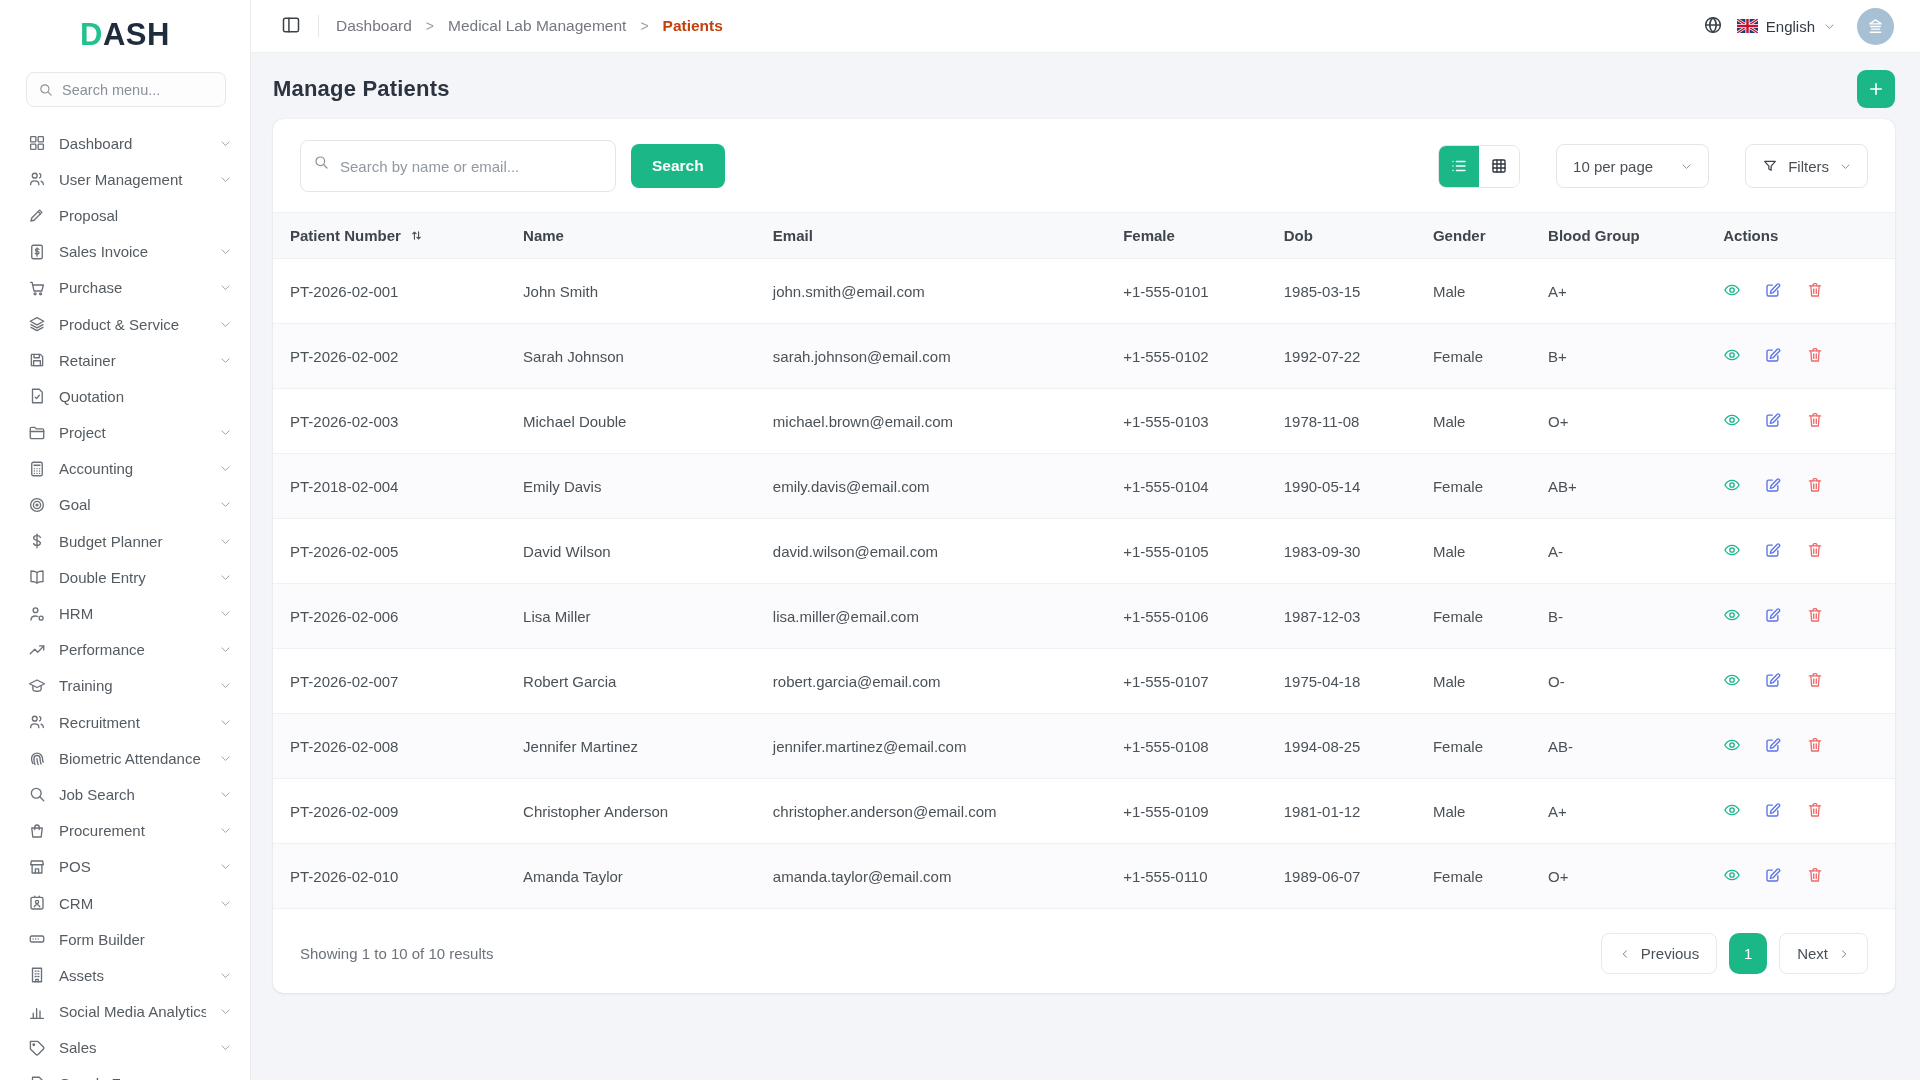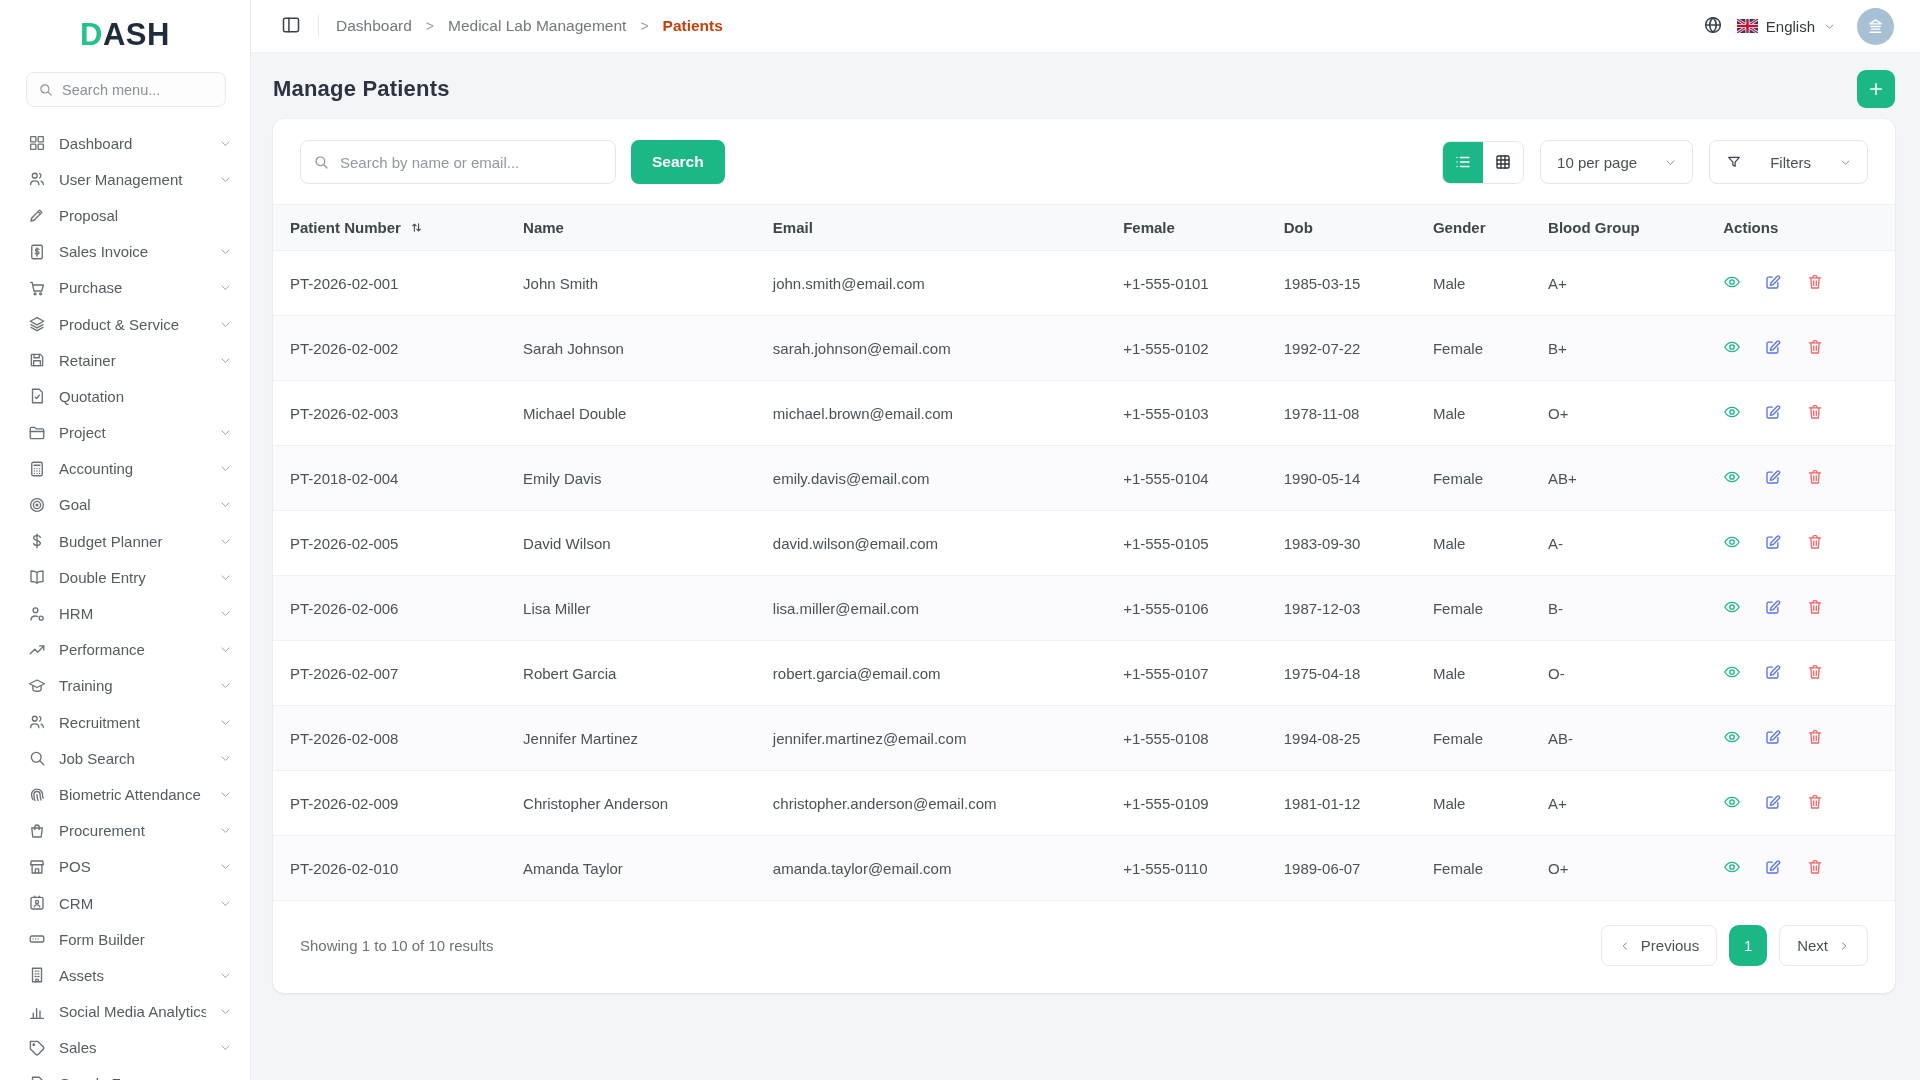--- a/index.html
+++ b/index.html
@@ -46,32 +46,32 @@
   .page-head { height:66px; display:flex; align-items:center; justify-content:space-between; padding-top:6px; }
   .page-title { font-size:22px; font-weight:800; color:#2b3440; letter-spacing:.2px; }
   .add-btn { width:38px; height:38px; border:none; border-radius:9px; background:var(--accent,#1bb787); color:#fff; cursor:pointer; display:flex; align-items:center; justify-content:center; }
   .add-btn svg { width:18px; height:18px; stroke-width:2.2; }
 
   .card { background:#fff; border-radius:10px; box-shadow:0 1px 3px rgba(20,20,43,.07), 0 0 1px rgba(20,20,43,.12); height:874px; display:flex; flex-direction:column; }
   .card-toolbar { display:flex; align-items:center; justify-content:space-between; padding:21px 27px 20px; }
   .tb-left { display:flex; align-items:center; gap:15px; }
   .search-wrap { position:relative; }
   .search-wrap svg { position:absolute; left:13px; top:14px; width:16px; height:16px; color:#8a9099; }
-  .search-wrap input { width:316px; height:44px; border:1px solid #e3e6e9; border-radius:8px; padding:0 12px 0 39px; font-size:15px; color:#c2410c; outline:none; font-family:inherit; }
+  .search-wrap input { width:316px; height:52px; border:1px solid #e3e6e9; border-radius:8px; padding:0 12px 0 39px; font-size:15px; color:#c2410c; outline:none; font-family:inherit; }
   .search-wrap input::placeholder { color:#9198a0; }
   .search-btn { height:44px; padding:0 21px; border:none; border-radius:8px; background:var(--accent,#1bb787); color:#fff; font-size:15.5px; font-weight:700; cursor:pointer; font-family:inherit; }
   .tb-right2 { display:flex; align-items:center; gap:16px; }
   .view-toggle { display:flex; border:1px solid #e3e6e9; border-radius:8px; overflow:hidden; height:43px; }
   .vt-btn { width:40px; border:none; background:#fff; color:#2e353c; display:flex; align-items:center; justify-content:center; cursor:pointer; }
   .vt-btn.active { background:var(--accent,#1bb787); color:#fff; }
   .vt-btn svg { width:18px; height:18px; }
-  .select-like { height:44px; border:1px solid #e3e6e9; border-radius:8px; background:#fff; display:flex; align-items:center; padding:0 15px 0 16px; font-size:15px; color:#4a5056; cursor:pointer; font-family:inherit; }
+  .select-like { height:44px; border:1px solid #e3e6e9; border-radius:8px; background:#fff; display:flex; align-items:center; padding:0 15px 0 16px; font-size:15px; color:#4a5056; cursor:pointer; font-family:inherit;margin-left:20px; }
   .per-page { gap:27px; }
   .select-like .chev { width:13px; height:13px; color:#8a9099; }
-  .filters-btn { gap:28px; font-weight:400; }
+  .filters-btn { gap:10px; font-weight:400; }
   .filters-btn .funnel { width:16px; height:16px; color:#3a4148; }
 
   table { width:100%; border-collapse:collapse; table-layout:fixed; font-size:15px; }
   thead th { text-align:left; font-weight:700; color:#3e454c; background:#f8f9fb; border-top:1px solid #eef0f2; border-bottom:1px solid #eef0f2; height:46px; padding:0 10px; }
   thead th:first-child { padding-left:17px; }
   .th-inner { display:flex; align-items:center; gap:8px; }
   .sort-ic { width:15px; height:15px; color:#4a5157; stroke-width:1.6; }
   tbody td { height:65px; padding:0 10px; border-bottom:1px solid #eff1f3; color:#4a5157; overflow:hidden; white-space:nowrap; text-overflow:ellipsis; }
   tbody td:first-child { padding-left:17px; }
   tbody tr:nth-child(even) td { background:#fbfbfd; }
@@ -450,33 +450,33 @@
             <use href="#i-users"></use>
           </svg>
           <span class="mi-label">Recruitment</span>
           <svg class="ic mi-chev">
             <use href="#i-chevron-down"></use>
           </svg>
         </div>
 
         <div class="menu-item">
           <svg class="ic mi">
+            <use href="#i-fingerprint"></use>
+          </svg>
+          <span class="mi-label">Biometric Attendance</span>
+          <svg class="ic mi-chev">
+            <use href="#i-chevron-down"></use>
+          </svg>
+        </div>
+
+        <div class="menu-item">
+          <svg class="ic mi">
             <use href="#i-search"></use>
           </svg>
           <span class="mi-label">Job Search</span>
-          <svg class="ic mi-chev">
-            <use href="#i-chevron-down"></use>
-          </svg>
-        </div>
-
-        <div class="menu-item">
-          <svg class="ic mi">
-            <use href="#i-fingerprint"></use>
-          </svg>
-          <span class="mi-label">Biometric Attendance</span>
           <svg class="ic mi-chev">
             <use href="#i-chevron-down"></use>
           </svg>
         </div>
 
         <div class="menu-item">
           <svg class="ic mi">
             <use href="#i-bag"></use>
           </svg>
           <span class="mi-label">Procurement</span>

